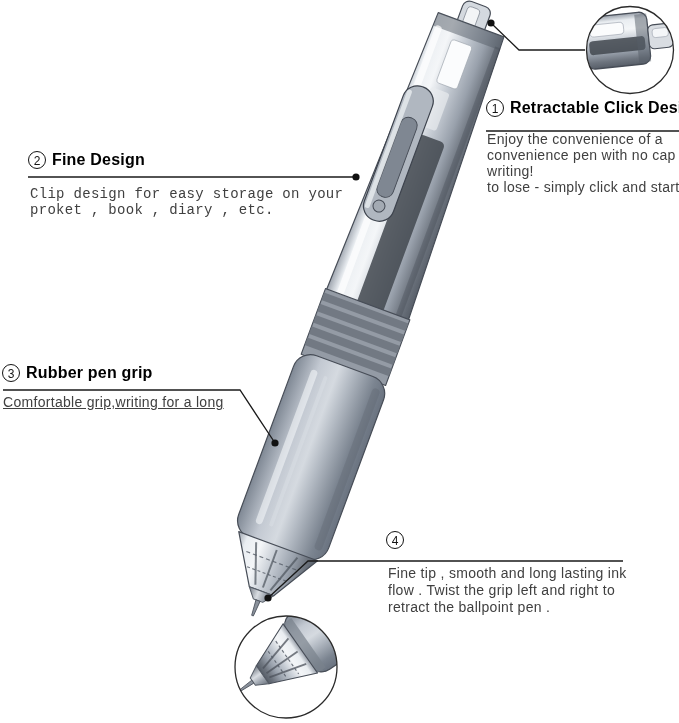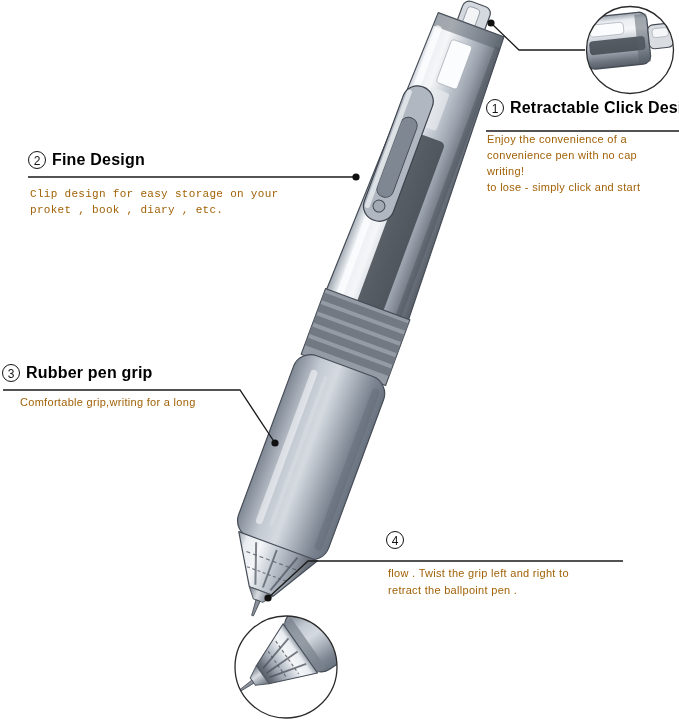--- a/index.html
+++ b/index.html
@@ -8,21 +8,21 @@
     font-family:"Liberation Sans","DejaVu Sans",sans-serif;color:#111;
   }
   .art{position:absolute;left:0;top:0;}
   .feature-head{position:absolute;display:flex;align-items:center;gap:6px;white-space:nowrap;}
   .feature-head .num{
     box-sizing:border-box;width:18px;height:18px;border:1.4px solid #141414;border-radius:50%;
     display:inline-flex;align-items:center;justify-content:center;
     font-size:12px;font-weight:400;color:#141414;flex:0 0 auto;padding-top:1px;
   }
   .feature-head .title{font-size:16px;font-weight:bold;letter-spacing:.2px;color:#000;}
-  .feature-body{position:absolute;font-size:11px;letter-spacing:.3px;color:#a16207;}
+  .feature-body{position:absolute;font-size:14px;letter-spacing:.3px;color:#404040;}
   .feature-body .ln{white-space:nowrap;}
   .lh16 .ln{line-height:16px;}
   .lh155 .ln{line-height:15.5px;}
   .lh17 .ln{line-height:17px;}
 </style>
 </head>
 <body>
 
 <div class="stage">
 
@@ -186,25 +186,26 @@
   </div>
   <div class="feature-body lh155" style="left:30px;top:187px;font-family:Liberation Mono, monospace;">
     <div class="ln">Clip design for easy storage on your</div>
     <div class="ln">proket , book , diary , etc.</div>
   </div>
 
   <div class="feature-head" style="left:2px;top:364px;">
     <span class="num">3</span>
     <span class="title">Rubber pen grip</span>
   </div>
-  <div class="feature-body lh155" style="left:20px;top:395px;">
+  <div class="feature-body lh155" style="left:3px;top:395px;text-decoration:underline;">
     <div class="ln">Comfortable grip,writing for a long</div>
   </div>
 
   <div class="feature-head" style="left:386px;top:531px;">
     <span class="num">4</span>
   </div>
   <div class="feature-body lh17" style="left:388px;top:565px;">
+    <div class="ln">Fine tip , smooth and long lasting ink</div>
     <div class="ln">flow . Twist the grip left and right to</div>
     <div class="ln">retract the ballpoint pen .</div>
   </div>
 
 </div>
 
 </body></html>

